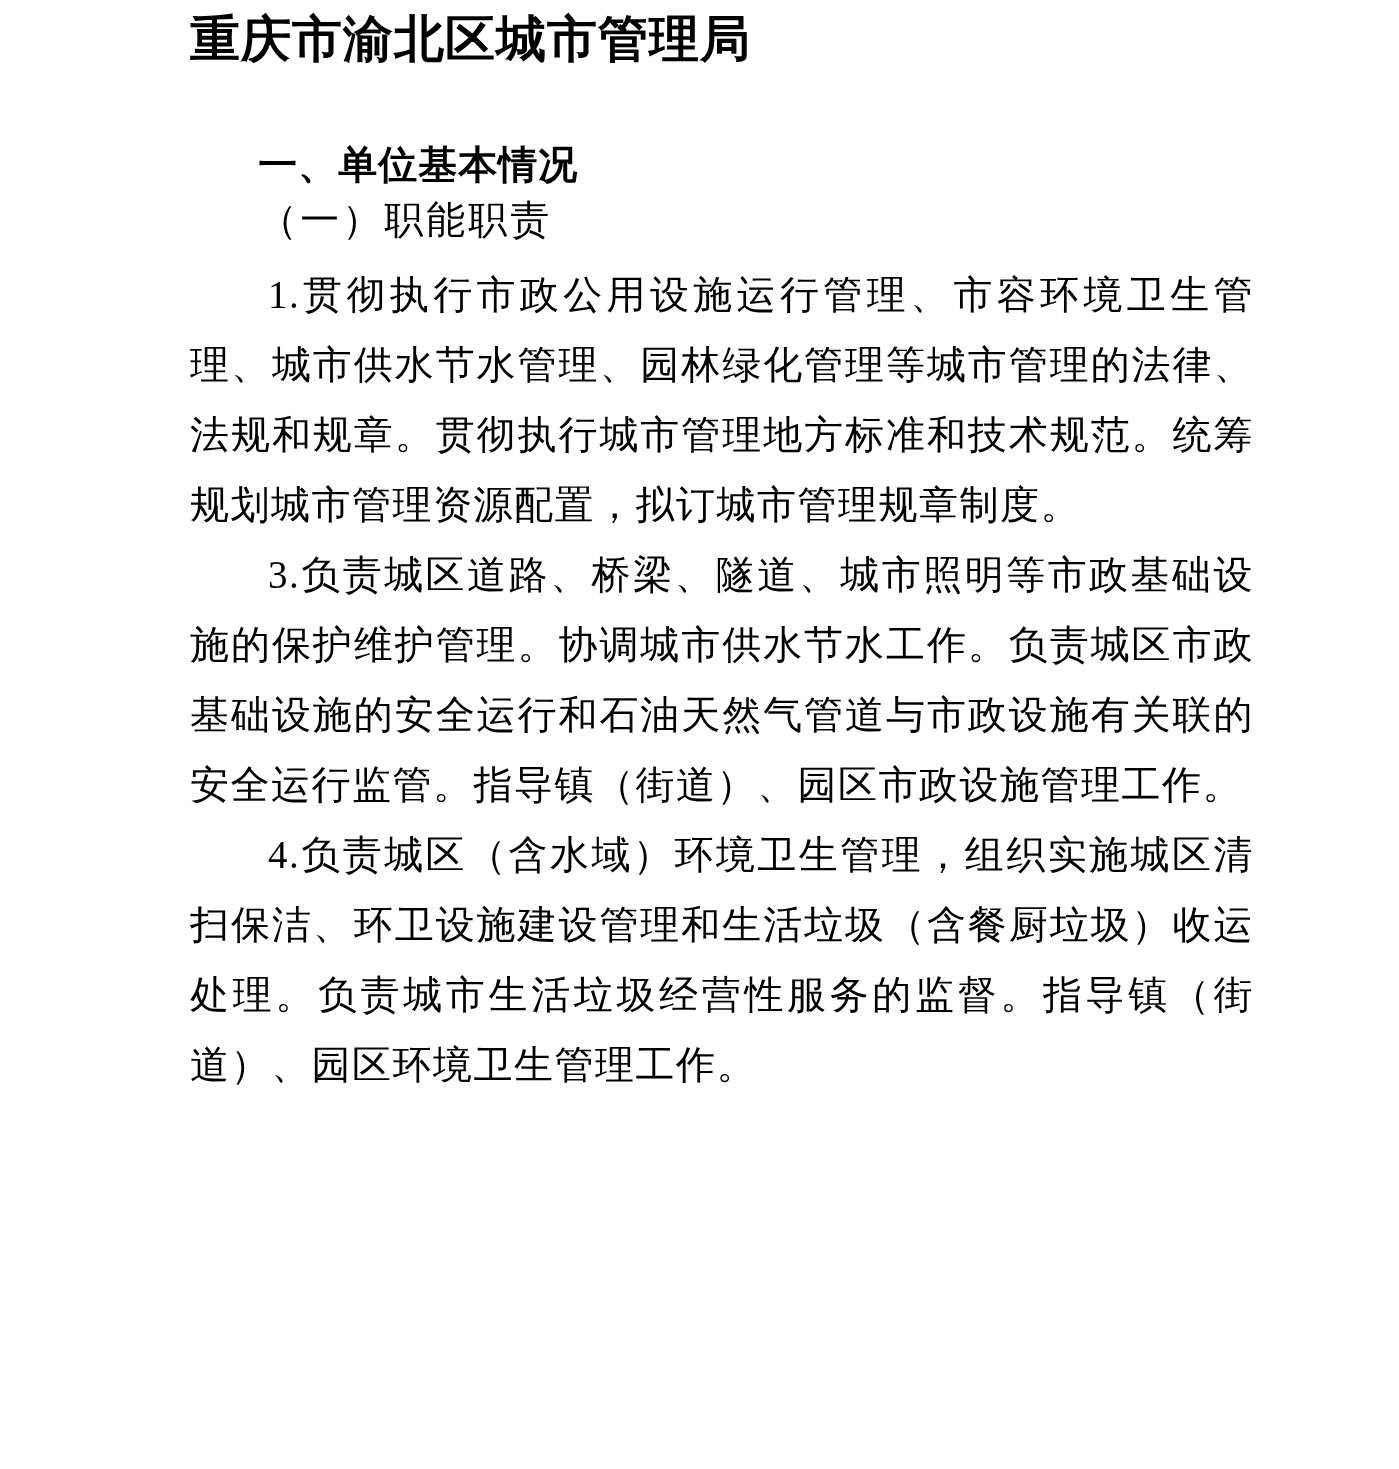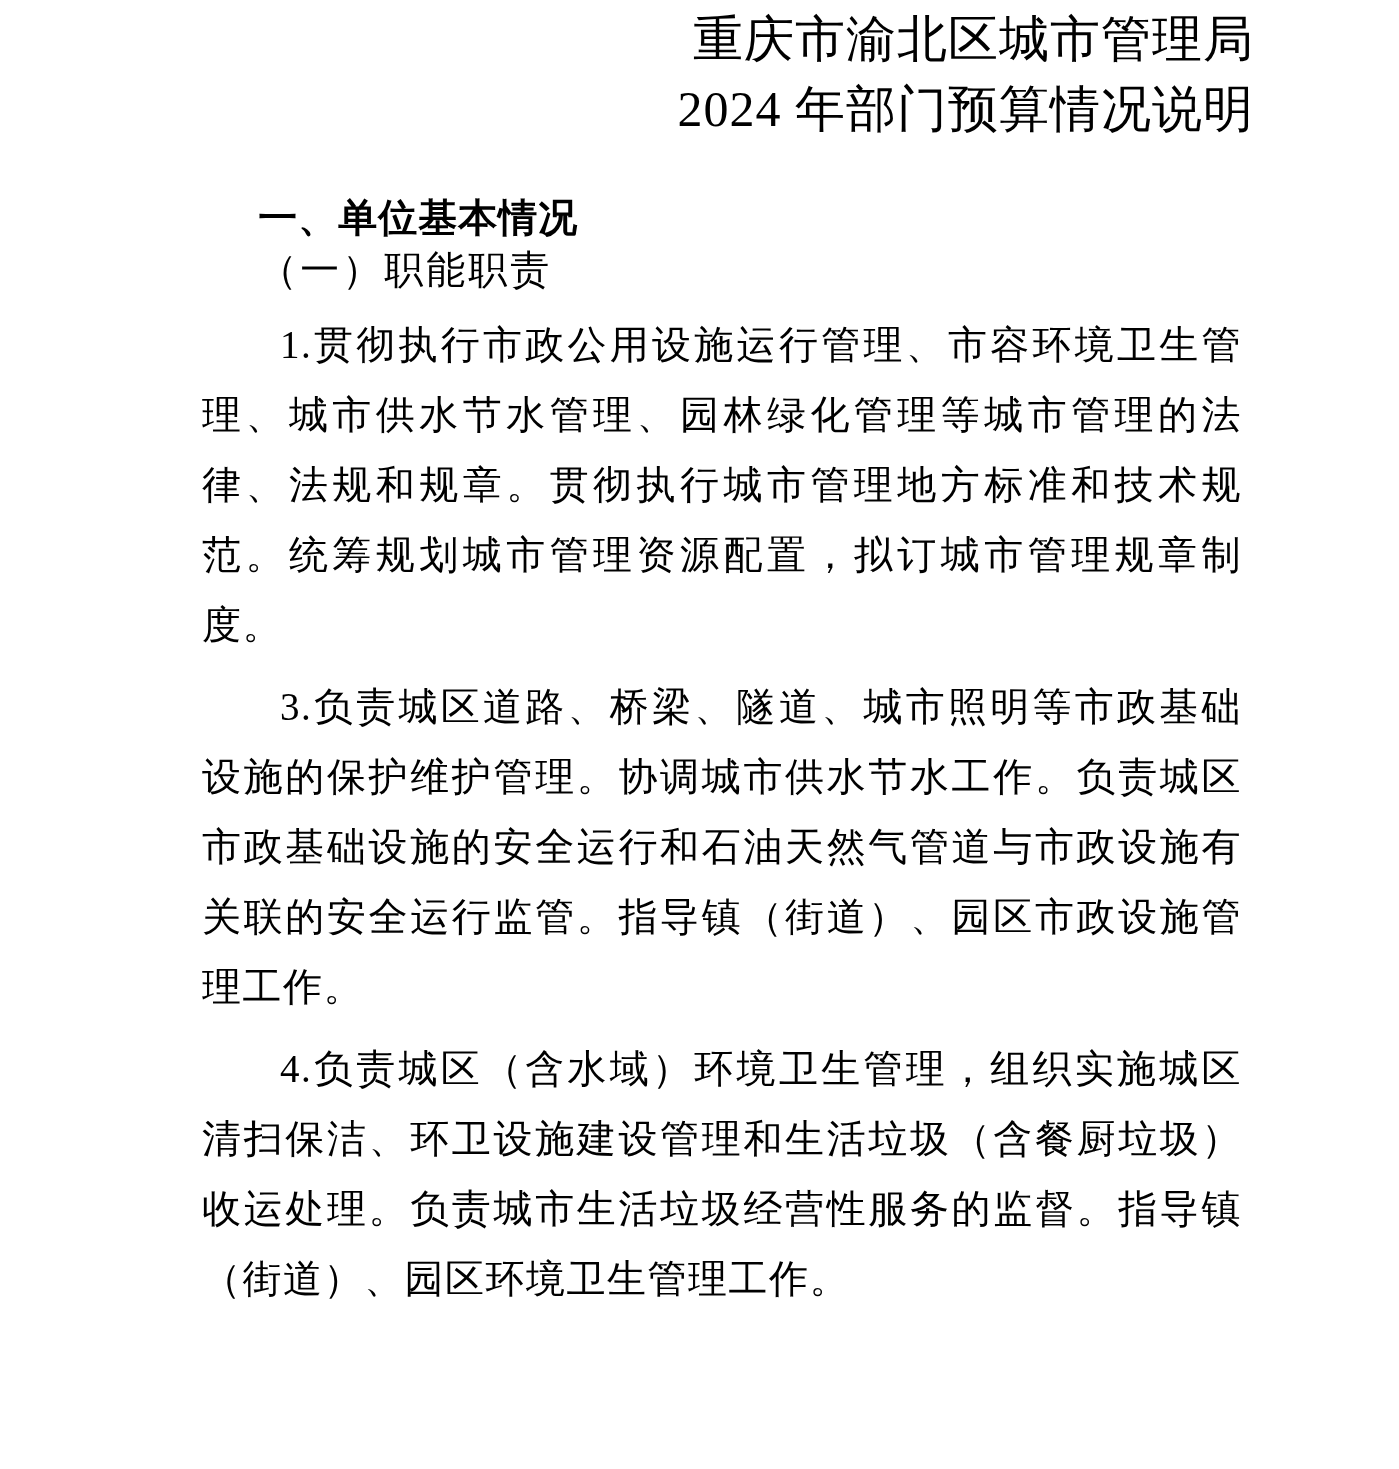--- a/index.html
+++ b/index.html
@@ -16,66 +16,65 @@
     -webkit-font-smoothing: antialiased;
   }
   .page {
     box-sizing: border-box;
     width: 1399px;
     height: 1469px;
     padding: 4px 145px 0 190px;
     overflow: hidden;
   }
   .doc-title {
-    text-align: right;
-    font-weight: normal;
+    text-align: left;
+    font-weight: bold;
     font-size: 50px;
     line-height: 70px;
     letter-spacing: 1px;
     font-family: "Liberation Serif", "DejaVu Serif", serif;
   }
   .section-heading {
-    margin-top: 50px;
-    font-family: Liberation Serif, serif;
+    margin-top: 70px;
+    font-family: Liberation Mono, monospace;
     font-weight: bold;
     font-size: 39px;
     line-height: 48px;
     text-indent: 1.75em;
     letter-spacing: 1px;
   }
   .subsection-heading {
     margin-top: 4px;
     font-size: 39px;
     line-height: 48px;
     text-indent: 1.75em;
     letter-spacing: 3px;
     font-family: "Liberation Serif", "DejaVu Serif", serif;
   }
   .body-text {
     margin-top: 16px;
   }
   .body-text p {
-    margin: 12px;
+    margin: 0;
     font-size: 39px;
     line-height: 70px;
     text-indent: 2em;
     letter-spacing: 1.5px;
     text-align: justify;
     text-justify: inter-character;
     font-family: "Liberation Serif", "DejaVu Serif", serif;
   }
 </style>
 </head>
 <body>
 
 <div class="page">
 
   <div class="doc-title">
     <div>重庆市渝北区城市管理局</div>
-    <div>2024 年部门预算情况说明</div>
   </div>
 
   <div class="section-heading">一、单位基本情况</div>
 
   <div class="subsection-heading">（一）职能职责</div>
 
   <div class="body-text">
     <p>1.贯彻执行市政公用设施运行管理、市容环境卫生管理、城市供水节水管理、园林绿化管理等城市管理的法律、法规和规章。贯彻执行城市管理地方标准和技术规范。统筹规划城市管理资源配置，拟订城市管理规章制度。</p>
     <p>3.负责城区道路、桥梁、隧道、城市照明等市政基础设施的保护维护管理。协调城市供水节水工作。负责城区市政基础设施的安全运行和石油天然气管道与市政设施有关联的安全运行监管。指导镇（街道）、园区市政设施管理工作。</p>
     <p>4.负责城区（含水域）环境卫生管理，组织实施城区清扫保洁、环卫设施建设管理和生活垃圾（含餐厨垃圾）收运处理。负责城市生活垃圾经营性服务的监督。指导镇（街道）、园区环境卫生管理工作。</p>

